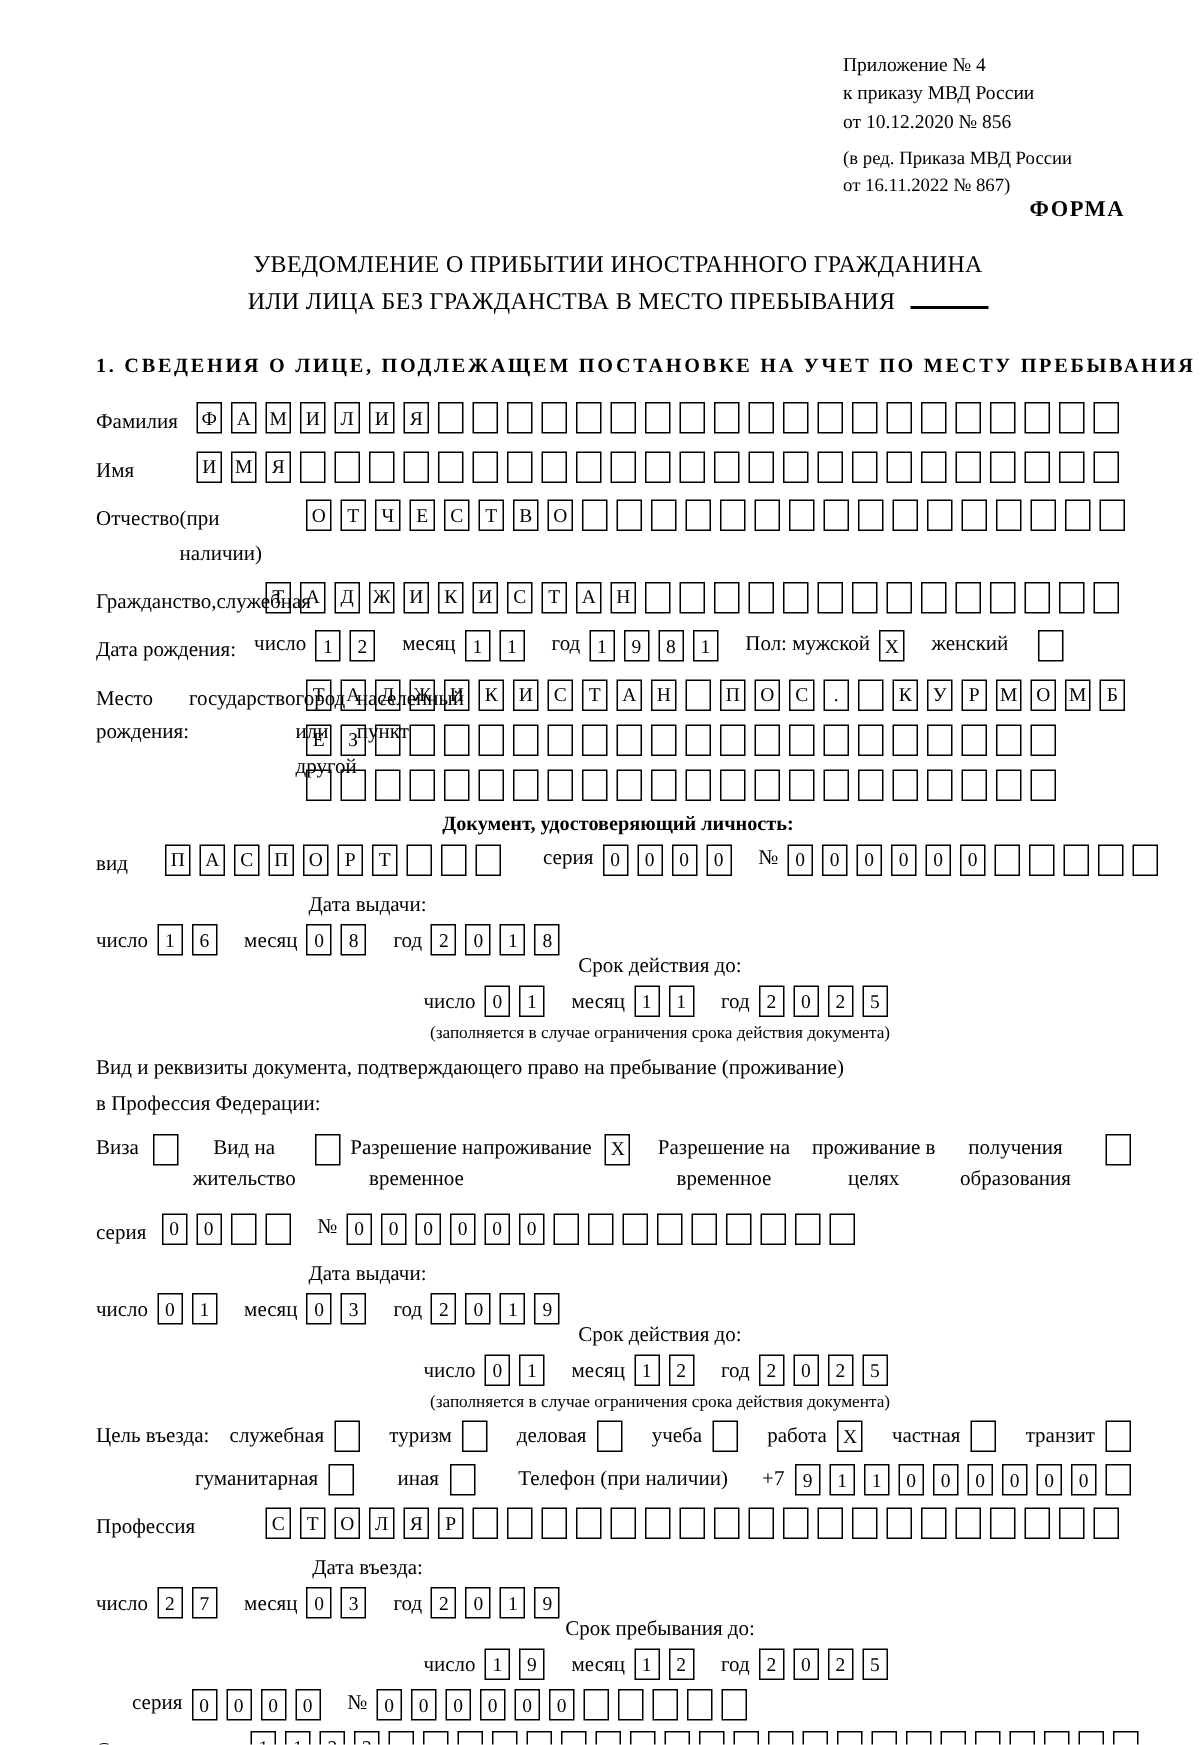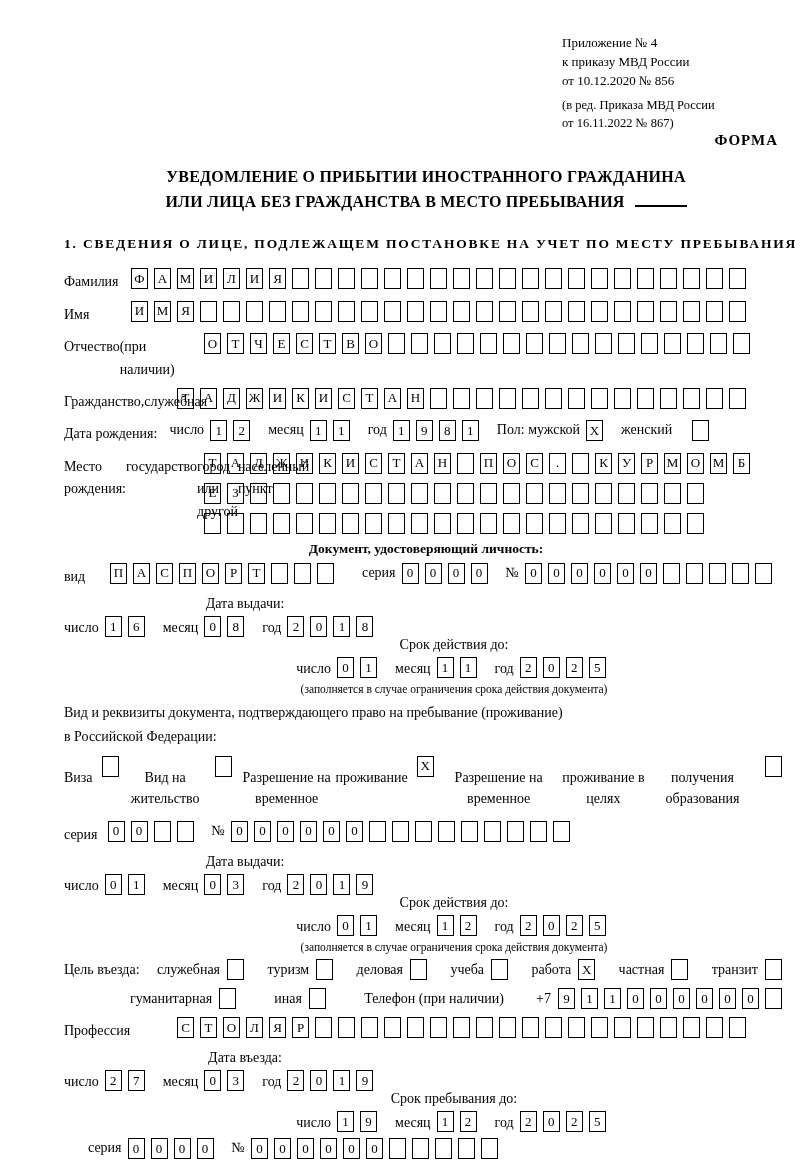--- a/index.html
+++ b/index.html
@@ -1,25 +1,25 @@
 <!DOCTYPE html>
 <html><head>
 <meta charset="utf-8">
 <style>
   html,body{margin:0;padding:0;background:#fff;}
   body{width:800px;height:1163px;font-family:"Liberation Serif",serif;color:#000;overflow:hidden;}
-  .page{box-sizing:border-box;width:800px;height:1163px;padding:34px 12px 16px 64px;overflow:hidden;}
+  .page{box-sizing:border-box;width:800px;height:1163px;padding:34px 40px 16px 64px;overflow:hidden;}
 
   
   .appendix{margin-left:498px;font-size:13px;line-height:1.45;}
   .revision{margin-left:498px;font-size:12.5px;line-height:1.45;margin-top:5px;}
   .forma{text-align:right;padding-right:10px;font-weight:bold;font-size:15px;letter-spacing:1px;margin-top:0;}
 
   
-  .title{text-align:center;font-weight:bold;font-size:16px;line-height:1.55;margin-top:16px;letter-spacing:.2px;}
+  .title{text-align:center;font-weight:normal;font-size:16px;line-height:1.55;margin-top:16px;letter-spacing:.2px;}
   .blank{display:inline-block;width:52px;border-bottom:2px solid #000;margin-left:10px;}
 
   .sec-heading{font-weight:bold;font-size:13.5px;letter-spacing:1.8px;margin-top:22px;margin-bottom:16px;white-space:nowrap;}
 
   
   .frow{display:flex;align-items:flex-start;font-size:14px;margin-bottom:7px;}
   .flabel{flex:0 0 auto;padding-top:3px;line-height:1.6;}
   .stack{display:flex;flex-direction:row;}
   .lw67{width:67px;} .lw113{width:113px;} .lw140{width:140px;} .lw46{width:46px;} .lw100{width:103px;} .lw150{width:152px;}
   .cells{display:flex;flex:0 0 auto;}
@@ -34,21 +34,21 @@
   .dates{display:flex;font-size:14px;margin:8px 0 6px;flex-direction:column;}
   .dleft{width:362px;display:flex;flex-direction:column;flex:0 0 auto;}
   .dright{display:flex;flex-direction:column;align-items:center;margin-left:56px;}
   .dtitle{text-align:center;margin-bottom:4px;}
   .dline{display:flex;align-items:center;}
   .dnote{font-size:11.5px;margin-top:5px;white-space:nowrap;}
 
   
   .opts{display:flex;justify-content:space-between;align-items:flex-start;font-size:14px;margin:6px 0 12px;}
   .opt{display:flex;align-items:flex-start;}
-  .optlabel{text-align:center;line-height:1.5;margin-top:12px;}
+  .optlabel{text-align:center;line-height:1.5;}
   .opt .cells{margin-left:9px;margin-top:1px;}
   .purpose-row{display:flex;justify-content:space-between;align-items:center;font-size:14px;margin-bottom:8px;}
   .popt{display:flex;align-items:center;}
   .popt .cells{margin-left:7px;}
   .purpose2{margin-left:66px;}
   .heading-center{text-align:center;font-weight:bold;font-size:13.5px;margin:4px 0 6px;}
   .plain{font-size:14px;line-height:1.7;}
 </style>
 </head>
 <body>
@@ -401,21 +401,21 @@
             <span class="cell">0</span>
             <span class="cell">2</span>
             <span class="cell">5</span>
           </span>
       </div>
       <div class="dnote">(заполняется в случае ограничения срока действия документа)</div>
     </div>
   </div>
 
   <div class="plain">Вид и реквизиты документа, подтверждающего право на пребывание (проживание)</div>
-  <div class="plain">в Российской Федерации:</div>
+  <div class="plain">в Профессия Федерации:</div>
 
   <div class="opts">
     <div class="opt">
       <span class="optlabel">Виза</span>
       <span class="cells">
           <span class="cell"></span>
         </span>
     </div>
     <div class="opt">
       <span class="optlabel">Вид на жительство</span>

